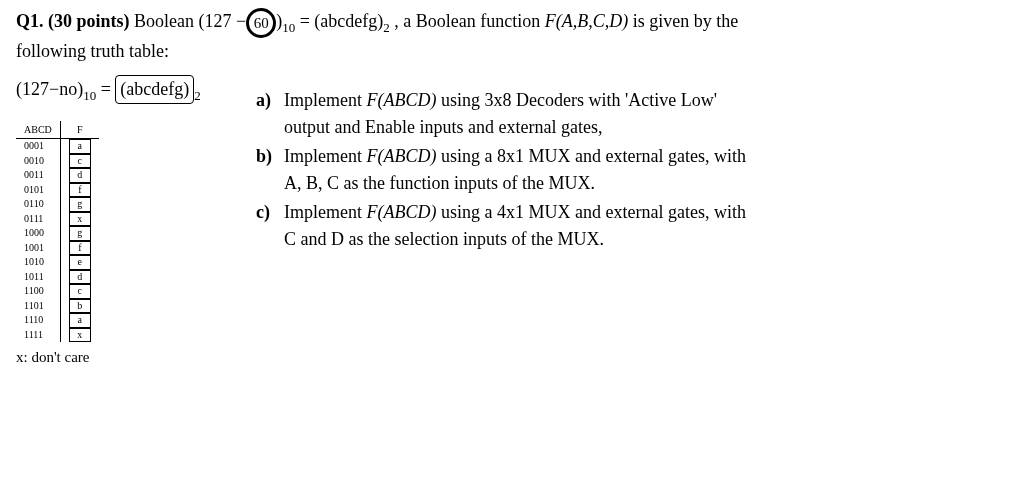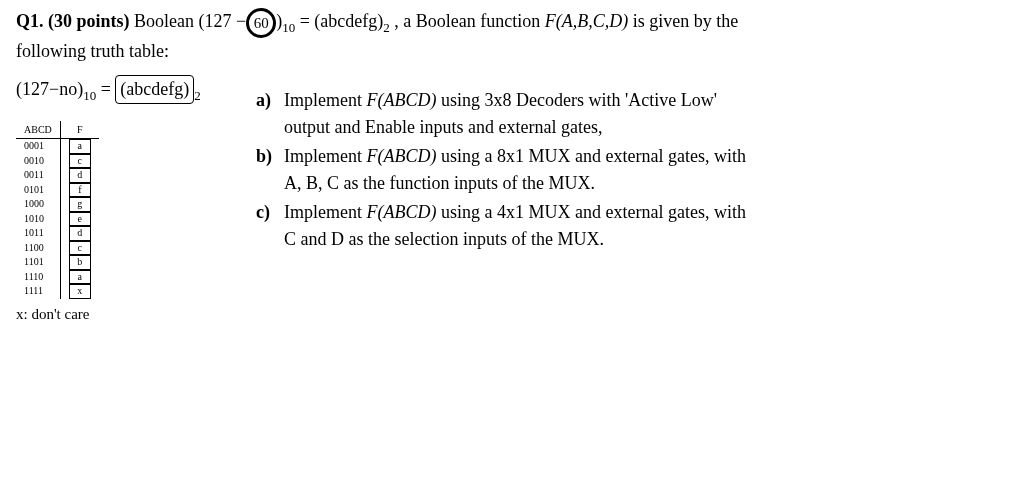--- a/index.html
+++ b/index.html
@@ -144,22 +144,34 @@
           </tr>
           <tr>
             <td>0011</td>
             <td class="col-sep"><span class="f-cell">d</span></td>
           </tr>
           <tr>
             <td>0101</td>
             <td class="col-sep"><span class="f-cell">f</span></td>
           </tr>
           <tr>
+            <td>0110</td>
+            <td class="col-sep"><span class="f-cell">g</span></td>
+          </tr>
+          <tr>
+            <td>0111</td>
+            <td class="col-sep"><span class="f-cell">x</span></td>
+          </tr>
+          <tr>
             <td>1000</td>
             <td class="col-sep"><span class="f-cell">g</span></td>
+          </tr>
+          <tr>
+            <td>1001</td>
+            <td class="col-sep"><span class="f-cell">f</span></td>
           </tr>
           <tr>
             <td>1010</td>
             <td class="col-sep"><span class="f-cell">e</span></td>
           </tr>
           <tr>
             <td>1011</td>
             <td class="col-sep"><span class="f-cell">d</span></td>
           </tr>
           <tr>

